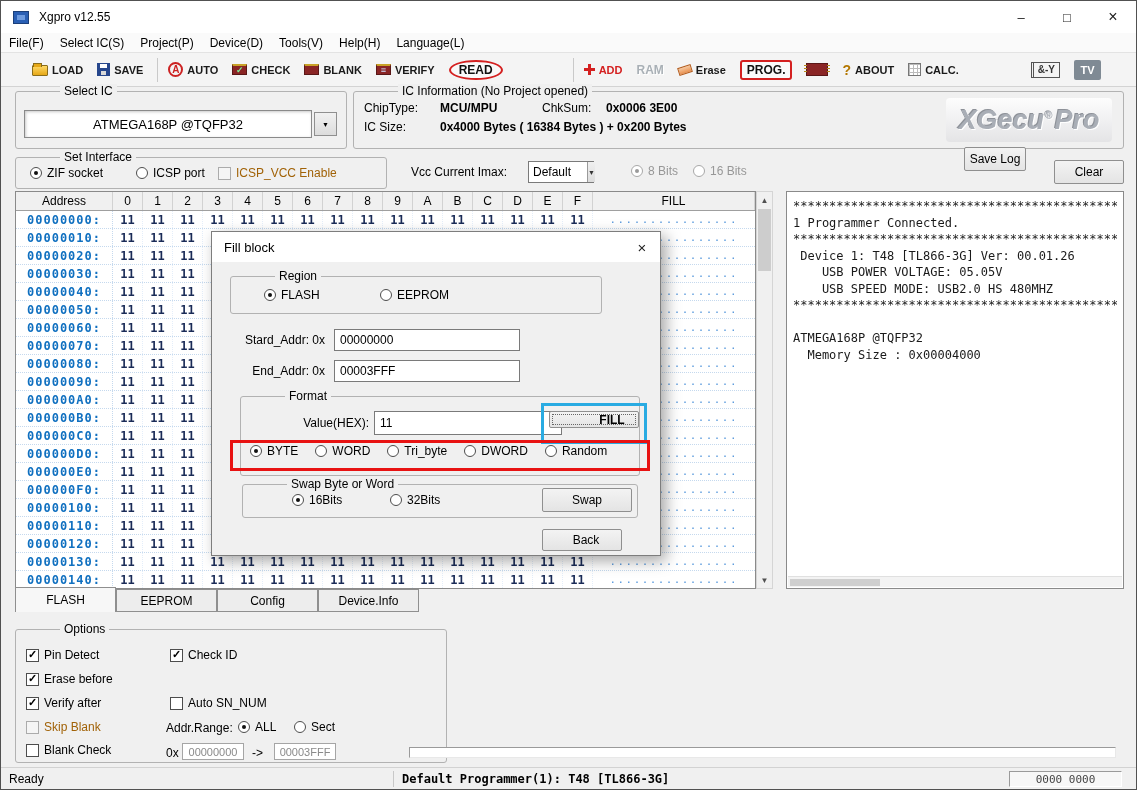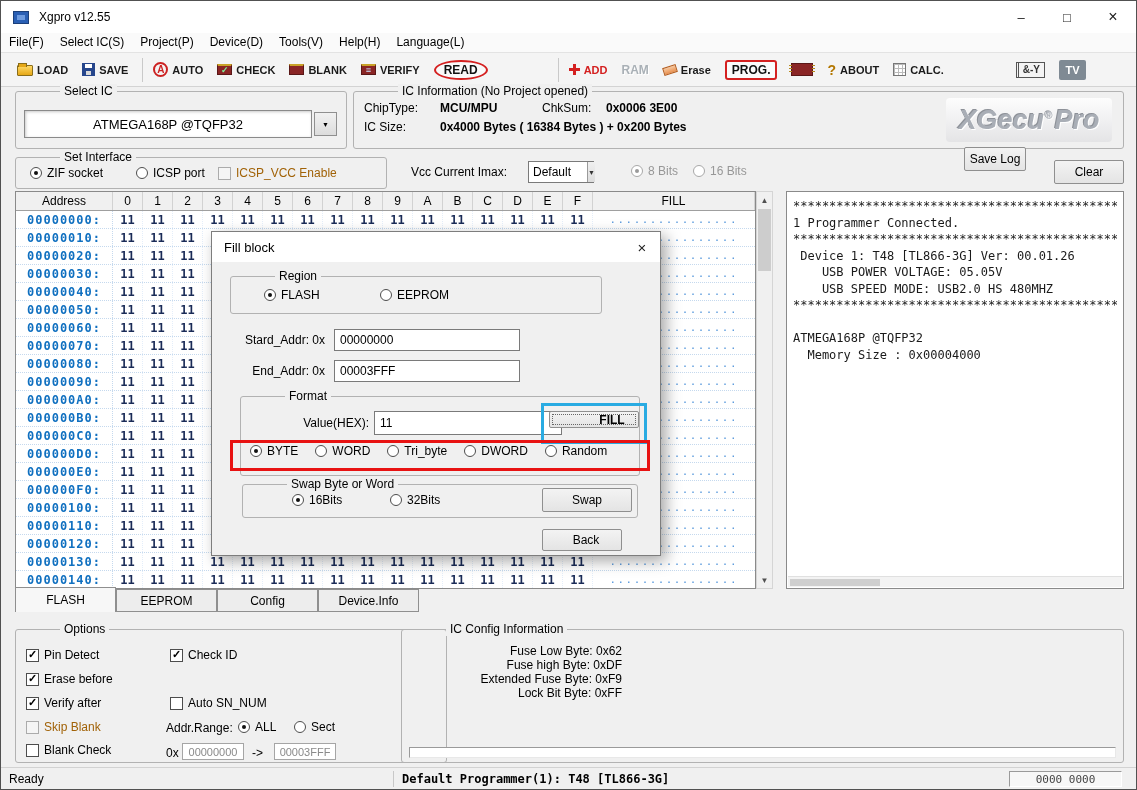--- a/index.html
+++ b/index.html
@@ -8,25 +8,25 @@
   .win{position:absolute;inset:0;border:1px solid #515151;background:#f0f0f0;}
 
   
   .titlebar{position:absolute;top:0;left:0;right:0;height:32px;background:#fff;display:flex;align-items:center;}
   .app-icon{width:16px;height:13px;background:#2a5fb4;border:1px solid #1b3f7a;margin-left:12px;position:relative;}
   .app-icon::after{content:"";position:absolute;inset:3px;background:#6d9be0;}
   .title-text{margin-left:10px;font-size:12px;}
   .win-btns{margin-left:auto;display:flex;height:32px;}
   .wbtn{width:46px;height:32px;display:flex;align-items:center;justify-content:center;font-size:13px;color:#222;}
   
-  .menubar{position:absolute;top:32px;left:0;right:0;height:20px;background:#fafafa;display:flex;align-items:flex-end;border-bottom:1px solid #e3e3e3;}
+  .menubar{position:absolute;top:32px;left:0;right:0;height:20px;background:#fafafa;display:flex;align-items:center;border-bottom:1px solid #e3e3e3;}
   .menu-item{padding:0 8px;height:20px;display:flex;align-items:center;}
 
   
-  .toolbar{position:absolute;top:52px;left:0;right:0;height:34px;background:#f4f4f4;border-bottom:1px solid #d3d3d3;display:flex;align-items:center;padding-left:14px;}
+  .toolbar{position:absolute;top:52px;left:0;right:0;height:34px;background:#f4f4f4;border-bottom:1px solid #d3d3d3;display:flex;align-items:center;padding-left:29px;}
   .tb-item{display:flex;align-items:center;gap:4px;margin-right:10px;height:26px;padding:0 2px;}
   .tb-label{font-size:11px;font-weight:bold;color:#1a1a1a;white-space:nowrap;}
   .tb-sep{width:1px;height:24px;background:#c9c9c9;margin:0 8px 0 2px;}
   .ico-folder{width:16px;height:11px;background:linear-gradient(#ffd966,#e6a817);border:1px solid #8a6d1a;border-radius:1px;position:relative;margin-top:2px;}
   .ico-folder::before{content:"";position:absolute;top:-3px;left:0;width:7px;height:3px;background:#e6a817;border:1px solid #8a6d1a;border-bottom:none;}
   .ico-floppy{width:13px;height:13px;background:#26468c;position:relative;}
   .ico-floppy::before{content:"";position:absolute;top:1px;left:3px;right:3px;height:4px;background:#fff;}
   .ico-floppy::after{content:"";position:absolute;bottom:1px;left:4px;right:4px;height:4px;background:#d9d9d9;}
   .ico-auto{width:15px;height:15px;border-radius:50%;border:2px solid #cc2222;color:#cc2222;font-weight:bold;font-size:10px;display:flex;align-items:center;justify-content:center;}
   .ico-auto::before{content:"A";}
@@ -784,29 +784,20 @@
     <span class="check abs" style="left:10px;top:113px;">
       <span class="cbox"></span>
       <span>Blank Check</span>
     </span>
     <span class="abs" style="left:150px;top:116px;">0x</span>
     <div class="sminput" style="left:166px;top:113px;width:62px;height:17px;">00000000</div>
     <span class="abs" style="left:236px;top:116px;">-&gt;</span>
     <div class="sminput" style="left:258px;top:113px;width:62px;height:17px;">00003FFF</div>
   </div>
 
-  <div class="group" style="left:400px;top:628px;width:723px;height:134px;">
-    <span class="glabel">IC Config Information</span>
-    <div class="abs" style="left:8px;top:14px;width:212px;">
-        <div class="cfgrow">Fuse Low Byte: 0x62</div>
-        <div class="cfgrow">Fuse high Byte: 0xDF</div>
-        <div class="cfgrow">Extended Fuse Byte: 0xF9</div>
-        <div class="cfgrow">Lock Bit Byte: 0xFF</div>
-      </div>
-  </div>
   <div class="sunken-bar"></div>
 
   <div class="statusbar">
     <span class="sb-ready">Ready</span>
     <span class="sb-sep"></span>
     <span class="sb-prog">Default Programmer(1): T48 [TL866-3G]</span>
     <span class="counter">0000 0000</span>
   </div>
 
   <div class="dialog">

